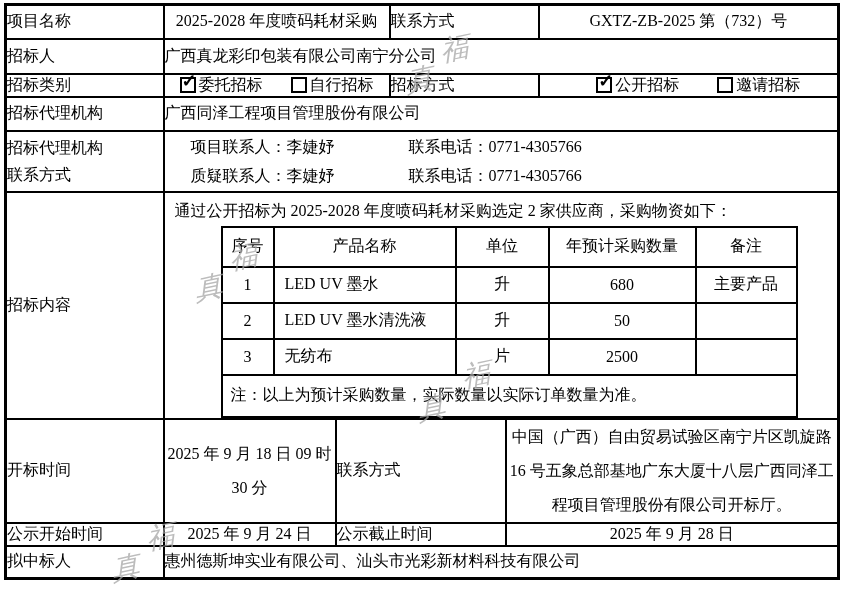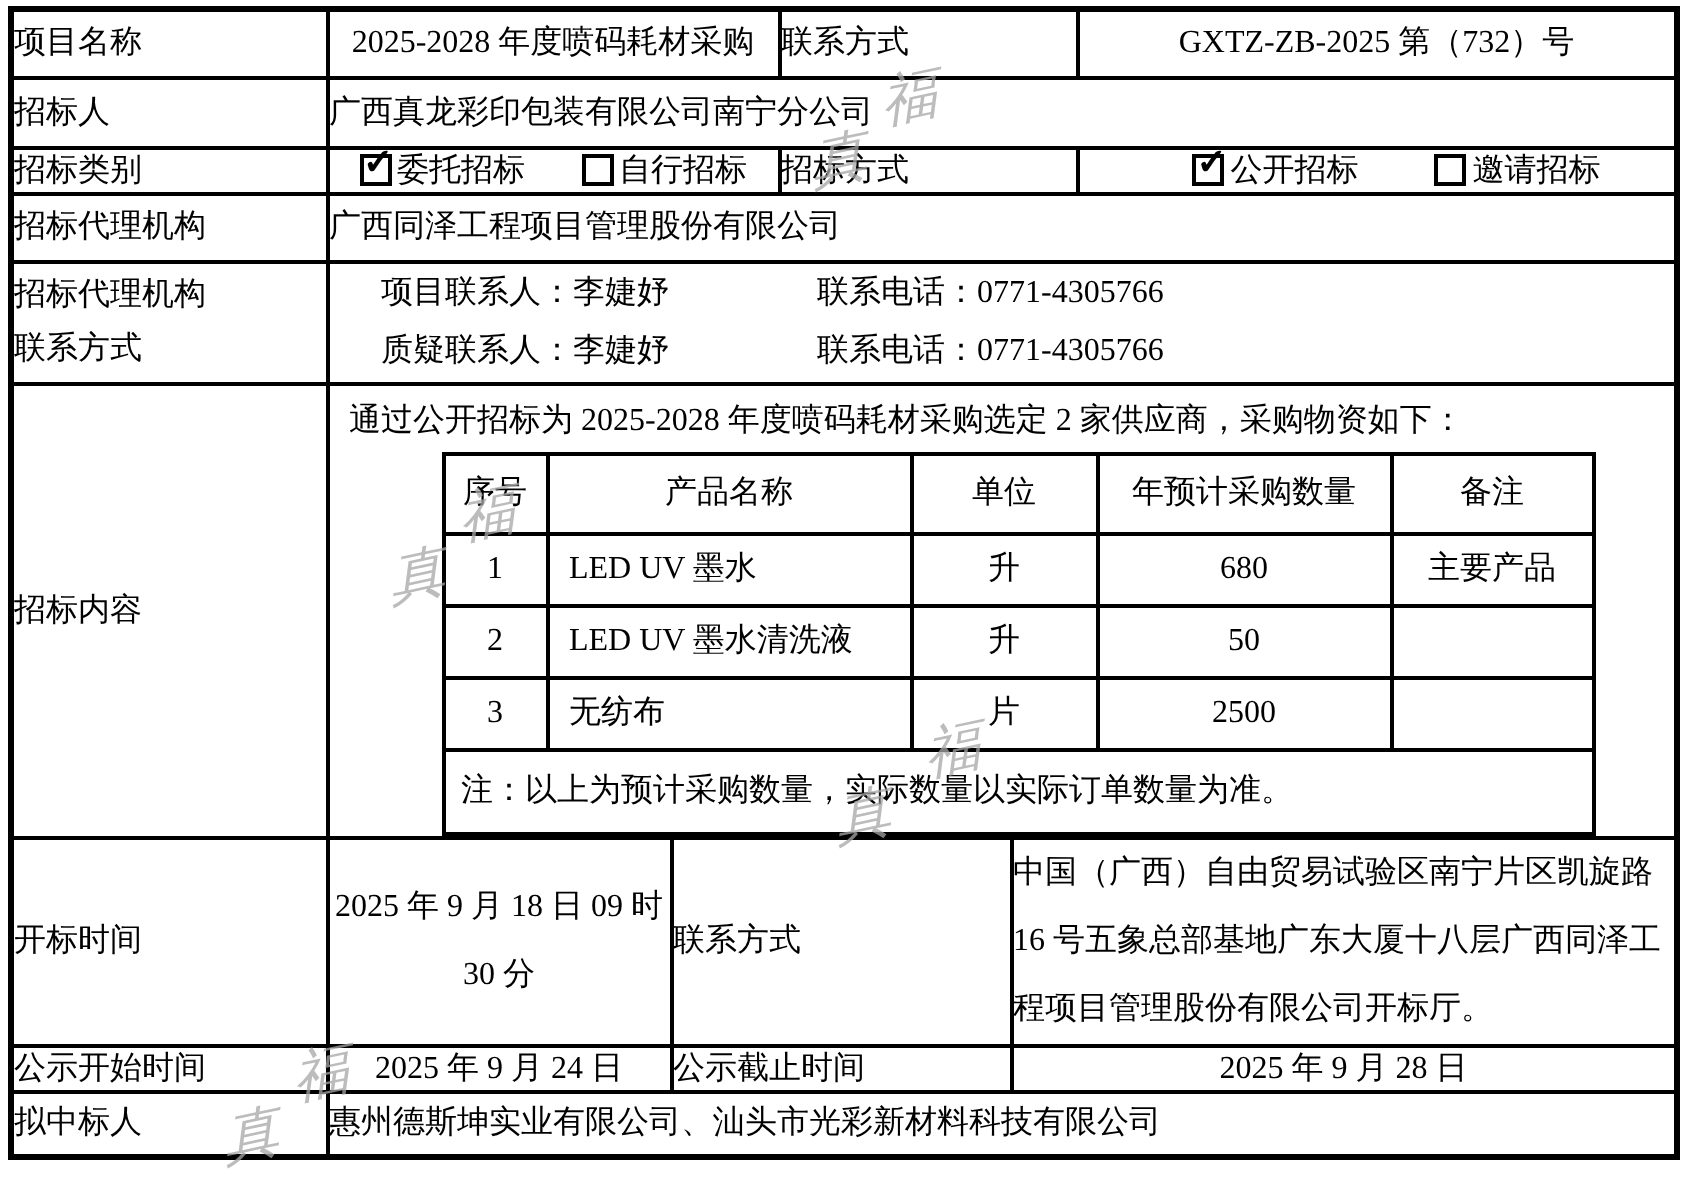--- a/index.html
+++ b/index.html
@@ -41,21 +41,21 @@
 
   
   .content-cell { vertical-align:top; }
   .content-intro { padding:7px 0 4px 10px; line-height:22px; }
   table.inner { border-collapse:collapse; margin-left:56px; table-layout:fixed; width:577px; }
   table.inner td { border:2px solid #000; font-size:16px; padding:0; overflow:hidden; }
   table.inner .pname { text-align:left; padding-left:10px; }
   table.inner .note-cell { text-align:left; padding-left:8px; }
 
   
-  .addr { text-align:left; line-height:34px; padding:0 9px;margin-left:32px; }
+  .addr { text-align:center; line-height:34px; padding:0 9px;margin-left:32px; }
   .open-time { text-align:center; line-height:34px; padding:0 14px; }
 
   
   .wm {
     position:absolute; width:86px; height:64px; color:#a6a6a6; opacity:0.75;
     font-size:28px; font-style:italic; transform:rotate(-12deg) skewX(-6deg);
     pointer-events:none; z-index:5;
   }
   .wm .wm-top { position:absolute; left:38px; top:0; }
   .wm .wm-bot { position:absolute; left:0; top:23px; }

